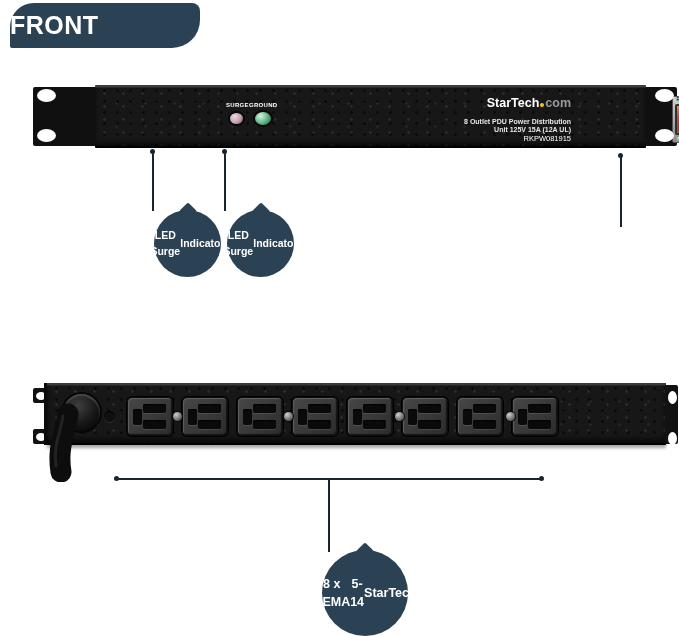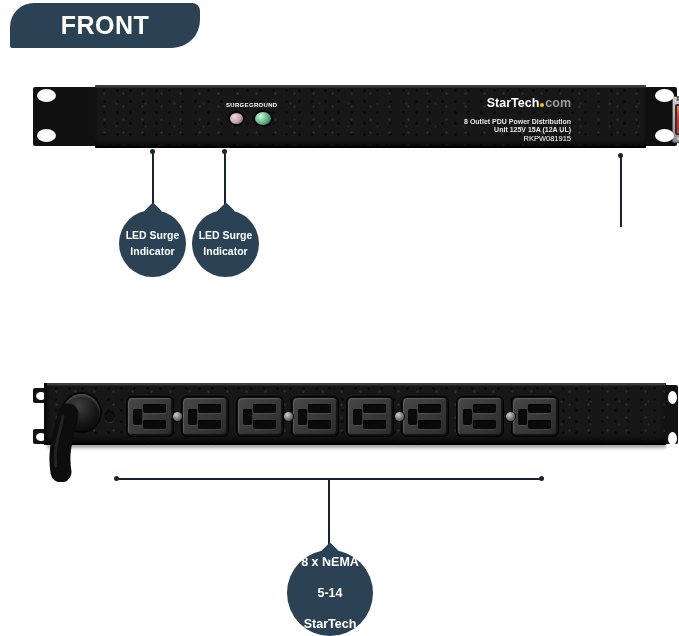--- a/index.html
+++ b/index.html
@@ -12,21 +12,21 @@
   }
   *{margin:0;padding:0;box-sizing:border-box;}
   body{background:#fff;font-family:"Liberation Sans",sans-serif;}
   .canvas{position:relative;width:679px;height:636px;background:#fff;overflow:hidden;}
 
   
   .section-tab{
     position:absolute;left:10px;width:190px;height:45px;
     background:var(--navy);
     border-radius:24px 8px 28px 2px;
-    display:flex;align-items:center;justify-content:center;
+    display:flex;align-items:center;
     color:#fff;font-weight:bold;font-size:25px;letter-spacing:.5px;
   }
   .tab-front{top:3px;}
   .tab-back{top:308px;}
 
   
   .metal{
     background-color:#171717;
     background-image:
       radial-gradient(circle, rgba(130,130,130,.20) 1px, transparent 1.5px),
@@ -76,22 +76,22 @@
     background:linear-gradient(180deg,#ff6a55 0%, var(--switch-red) 40%, #8f0d0a 100%);
     border:2px solid #303030;border-radius:2px;
     box-shadow:inset 0 0 5px rgba(255,140,100,.85);}
   .switch-chip{position:absolute;left:4px;bottom:1px;width:15px;height:4px;background:linear-gradient(#e0e0e0,#999);border-radius:1px;}
 
   
   .callout-line{position:absolute;width:2px;background:var(--line);}
   .callout-dot{position:absolute;width:5px;height:5px;border-radius:50%;background:var(--line);}
   .balloon{
     position:absolute;border-radius:50%;background:var(--navy);color:#fff;
-    display:flex;flex-direction:column;align-items:center;justify-content:center;
-    text-align:center;font-weight:bold;
+    display:flex;align-items:center;justify-content:center;
+    text-align:center;font-weight:bold;margin-left:35px;
   }
   .balloon::before{
     content:'';position:absolute;top:-5px;left:50%;
     transform:translateX(-50%) rotate(45deg);
     width:13px;height:13px;background:var(--navy);border-radius:2px;
   }
   .balloon-sm{width:67px;height:67px;font-size:10.5px;line-height:1.45;}
   .balloon-lg{width:91px;height:91px;font-size:13.5px;line-height:1.5;}
   .balloon-md{width:86px;height:86px;font-size:12.5px;line-height:1.45;}
 
@@ -256,19 +256,19 @@
 
   <svg class="cord-svg" viewBox="0 0 60 80">
     <path d="M 28 12 C 25 32 17 45 21 70" fill="none" stroke="#0d0d0d" stroke-width="21" stroke-linecap="round"></path>
     <path d="M 23 14 C 20 32 13 45 16 64" fill="none" stroke="#343434" stroke-width="3" stroke-linecap="round" opacity="0.55"></path>
   </svg>
 
   <span class="callout-dot" style="left:114px;top:476px;"></span>
   <span class="callout-dot" style="left:539px;top:476px;"></span>
   <div class="bracket-h"></div>
   <div class="bracket-v"></div>
-  <div class="balloon balloon-md" style="left:287px;top:550px;gap:13px;">
+  <div class="balloon balloon-md" style="left:287px;top:550px;">
     <div>8 x NEMA</div>
     <div>5-14</div>
     <div>StarTech</div>
   </div>
 
 </div>
 
 </body></html>

